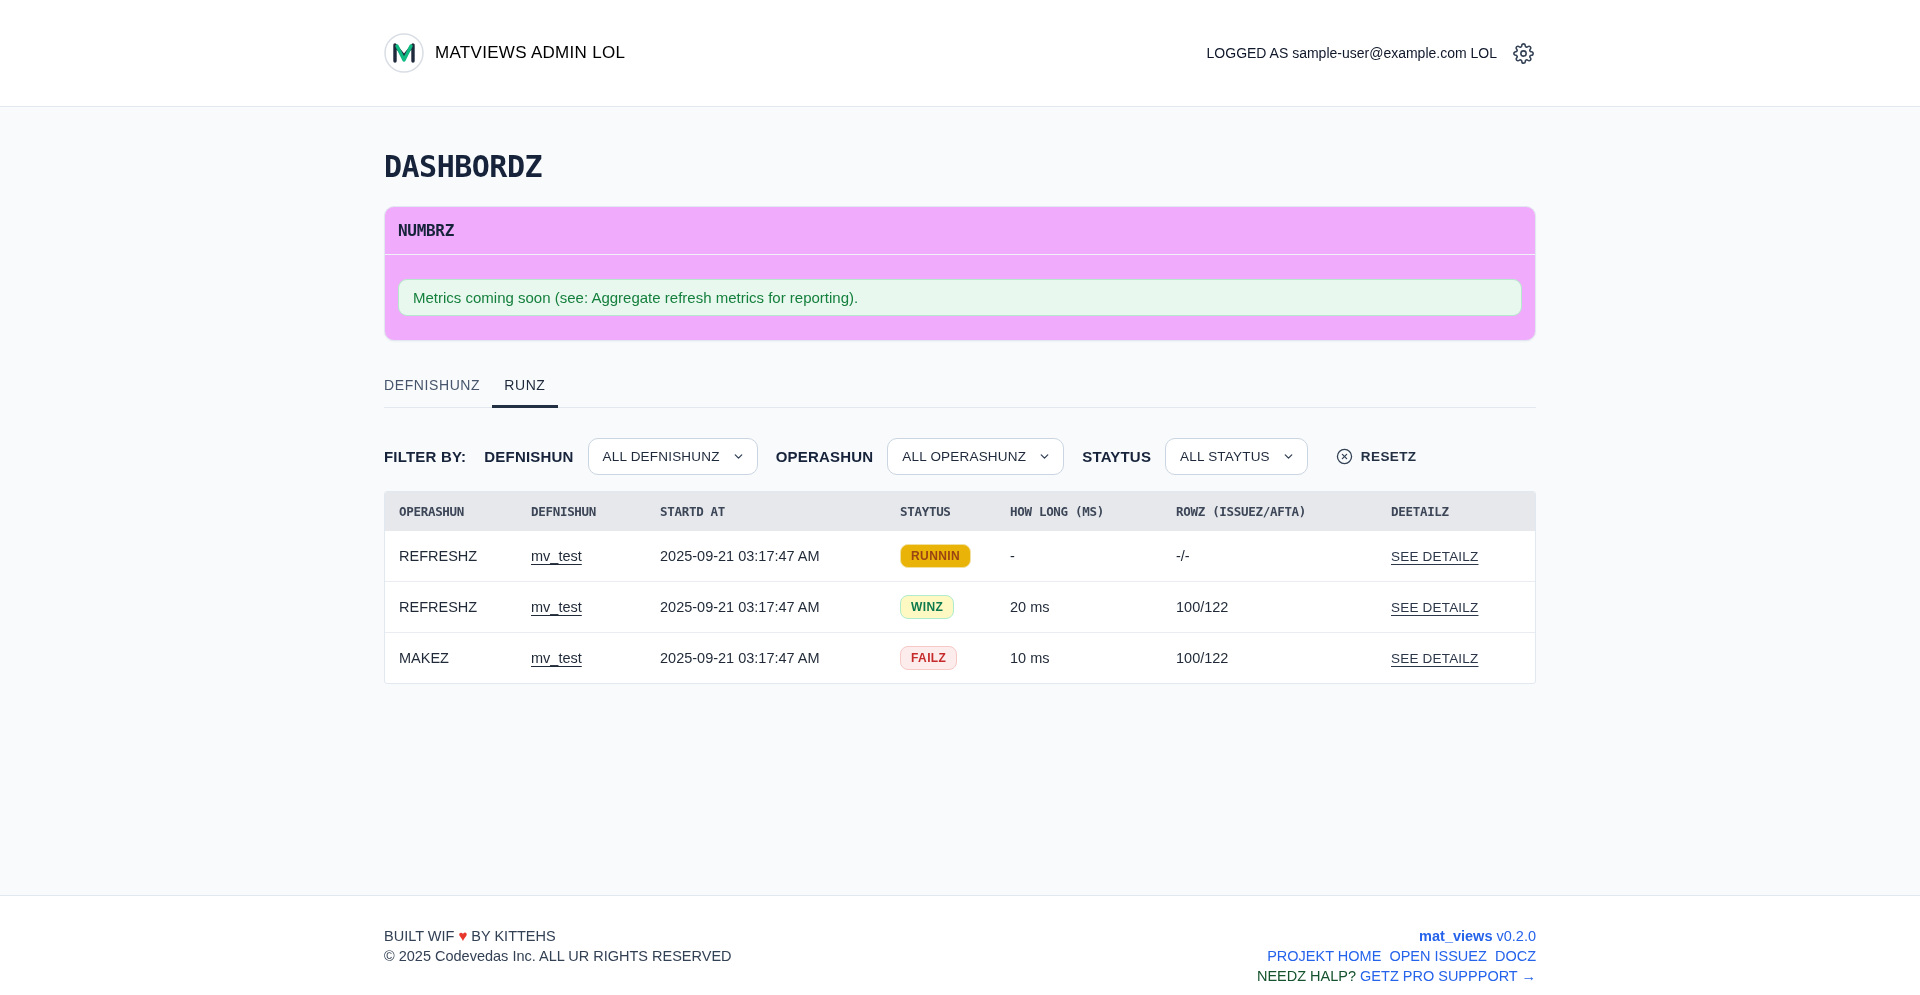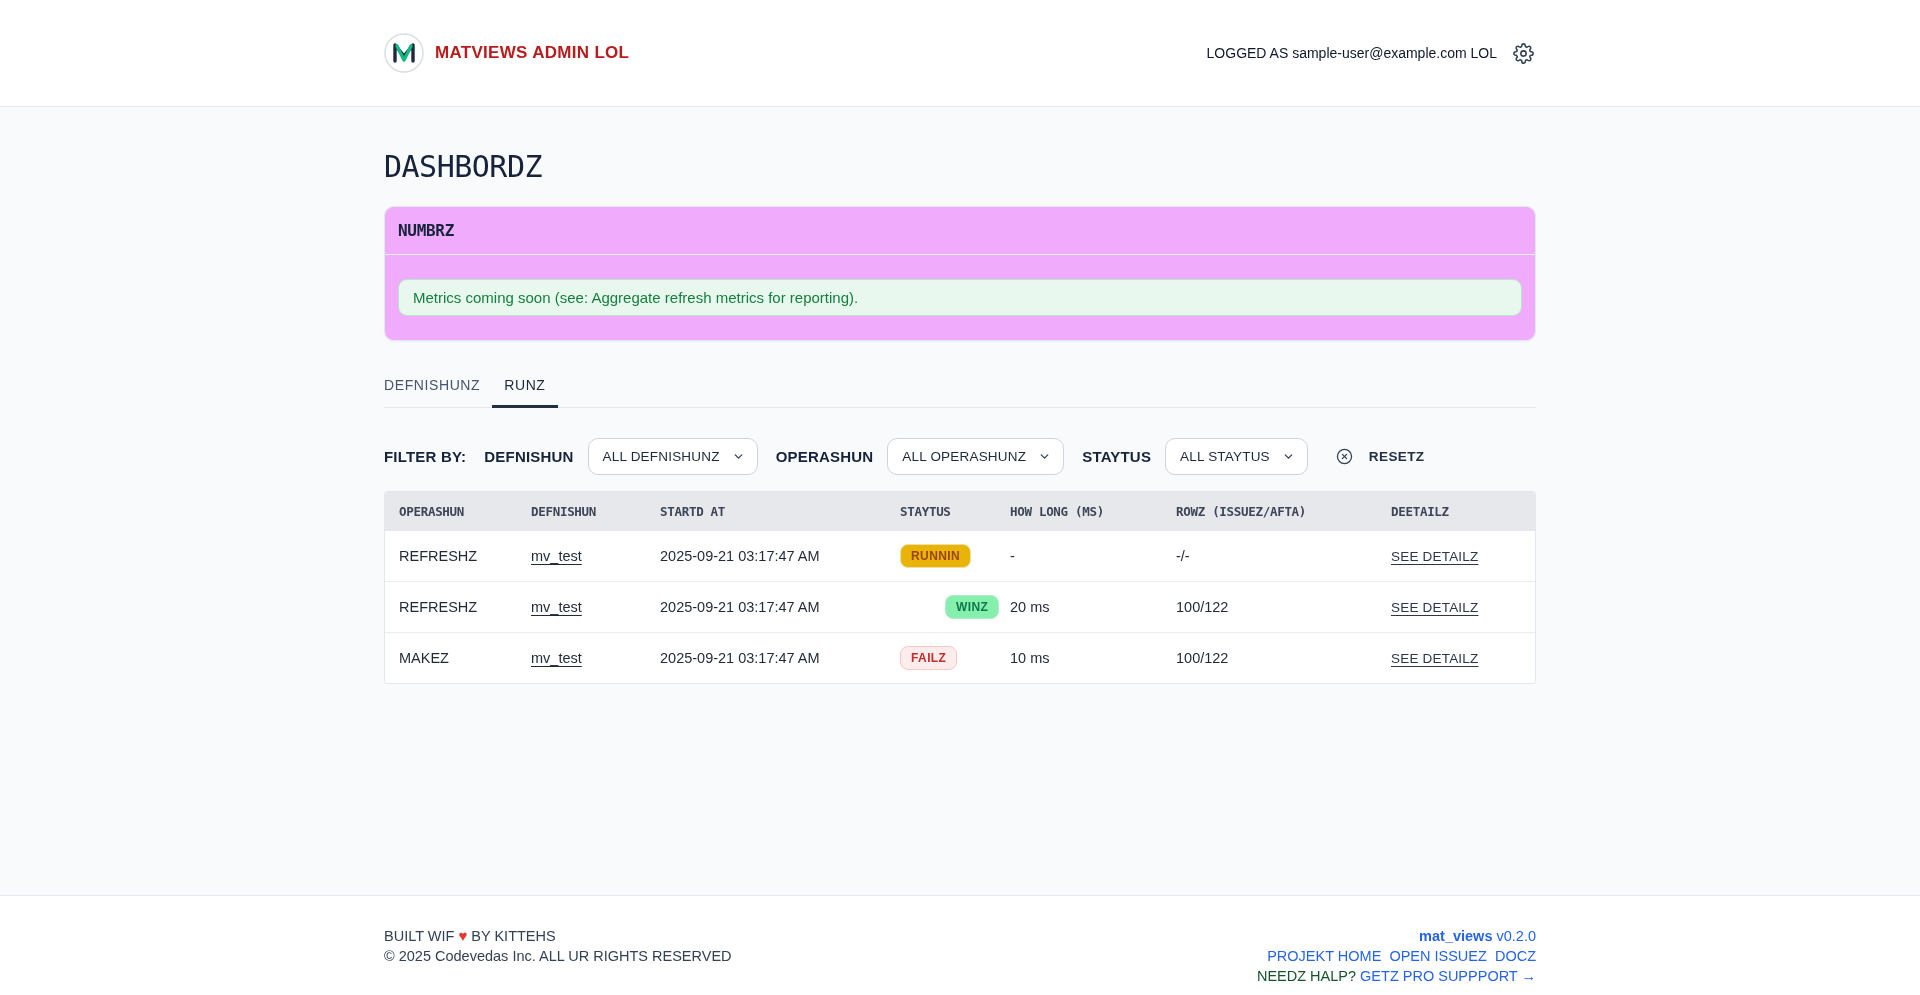--- a/index.html
+++ b/index.html
@@ -11,30 +11,30 @@
     display:flex; flex-direction:column;
     overflow:hidden;
   }
   .container { width:1152px; margin:0 auto; }
 
   
   .app-header { background:#ffffff; border-bottom:1px solid #e2e8f0; height:107px; flex:0 0 auto; }
   .header-inner { height:100%; display:flex; align-items:center; justify-content:space-between; }
   .brand { display:flex; align-items:center; gap:11px; }
   .logo-badge { width:40px; height:40px; display:inline-flex; }
-  .app-title { font-size:17px; font-weight:bold; letter-spacing:.3px; color:#b91c1c;text-align:center; }
+  .app-title { font-size:17px; font-weight:normal; letter-spacing:.3px; color:#000000;text-align:center; }
   .header-right { display:flex; align-items:center; gap:14px; }
   .logged-as { font-size:14px; color:#0f172a; }
   .icon-btn { background:none; border:none; cursor:pointer; display:inline-flex; align-items:center; padding:2px; }
 
   
   main { flex:1 1 auto; }
   .page-title {
     font-family:"DejaVu Sans Mono", monospace;
-    font-size:30px; font-weight:normal; color:#16233a;
+    font-size:30px; font-weight:bold; color:#16233a;
     letter-spacing:-0.5px;
     margin:42px 0 22px 0;
   }
   .card { background:#f0abfc; border:1px solid #e2e8f0; border-radius:10px; margin-bottom:26px;
           box-shadow:0 1px 2px rgba(15,23,42,.04); }
   .card-header { padding:14px 13px; border-bottom:1px solid #eef1f5; }
   .card-title { font-family:"DejaVu Sans Mono", monospace; font-size:16px; font-weight:bold; color:#16233a; letter-spacing:-0.3px; }
   .card-body { padding:24px 13px; }
   .notice {
     background:#e9f8ef; border:1px solid #b4e7cb; color:#15803d;
@@ -58,21 +58,21 @@
   .f-label { font-size:15px; font-weight:bold; color:#16233a; letter-spacing:.2px; }
   .f-name  { font-size:15px; font-weight:bold; color:#16233a; letter-spacing:.2px; margin-left:4px; }
   .select {
     display:inline-flex; align-items:center; gap:12px;
     background:#ffffff; border:1px solid #cbd5e1; border-radius:10px;
     height:37px; padding:0 12px 0 14px; font-size:13.5px; color:#1e293b;
     cursor:pointer; letter-spacing:.2px;
   }
   .select svg { flex:0 0 auto; }
   .reset-btn {
-    display:inline-flex; align-items:center; gap:16px; margin-left:14px;
+    display:inline-flex; align-items:center; gap:8px; margin-left:14px;
     background:none; border:none; cursor:pointer;
     font-family:"Liberation Sans", sans-serif;
     font-size:13.5px; font-weight:bold; letter-spacing:.4px; color:#233044;
   }
 
   
   .table-wrap { background:#ffffff; border:1px solid #e2e8f0; border-radius:3px; overflow:hidden; }
   table { width:100%; border-collapse:collapse; table-layout:fixed; }
   thead tr { background:#e6e8ec; }
   th {
@@ -83,21 +83,21 @@
   td { padding:13px 8px 13px 14px; font-size:14.5px; color:#1f2937; white-space:nowrap; }
   tbody tr { border-top:1px solid #e9edf2; }
   tbody tr:first-child { border-top:none; }
   a.cell-link { color:#1f2937; text-decoration:underline; text-underline-offset:3px; cursor:pointer; }
   a.details-link { color:#2b3648; font-size:13.5px; letter-spacing:.2px; text-decoration:underline; text-underline-offset:3px; cursor:pointer; }
   .badge {
     display:inline-block; font-size:12px; font-weight:bold; letter-spacing:.4px;
     padding:4px 10px; border-radius:8px; border:1px solid transparent;
   }
   .badge-running { background:#eab308; border-color:#f0e1a0; color:#9a4413; }
-  .badge-win     { background:#86efac; border-color:#aeeccd; color:#0d7a4e;margin-left:45px; }
+  .badge-win     { background:#fef9c3; border-color:#aeeccd; color:#0d7a4e; }
   .badge-fail    { background:#fdecec; border-color:#f6c9c6; color:#c62a2a; }
 
   
   .app-footer { background:#ffffff; border-top:1px solid #e2e8f0; height:100px; flex:0 0 auto; }
   .footer-inner { display:flex; justify-content:space-between; padding-top:30px; font-size:14.5px; }
   .footer-left div { color:#334155; line-height:20px; }
   .heart { color:#e8382e; font-size:15px; }
   .footer-right { text-align:right; line-height:20px; }
   .footer-right a { color:#2563eb; text-decoration:none; cursor:pointer; }
   .fr-brand { font-weight:bold; }

